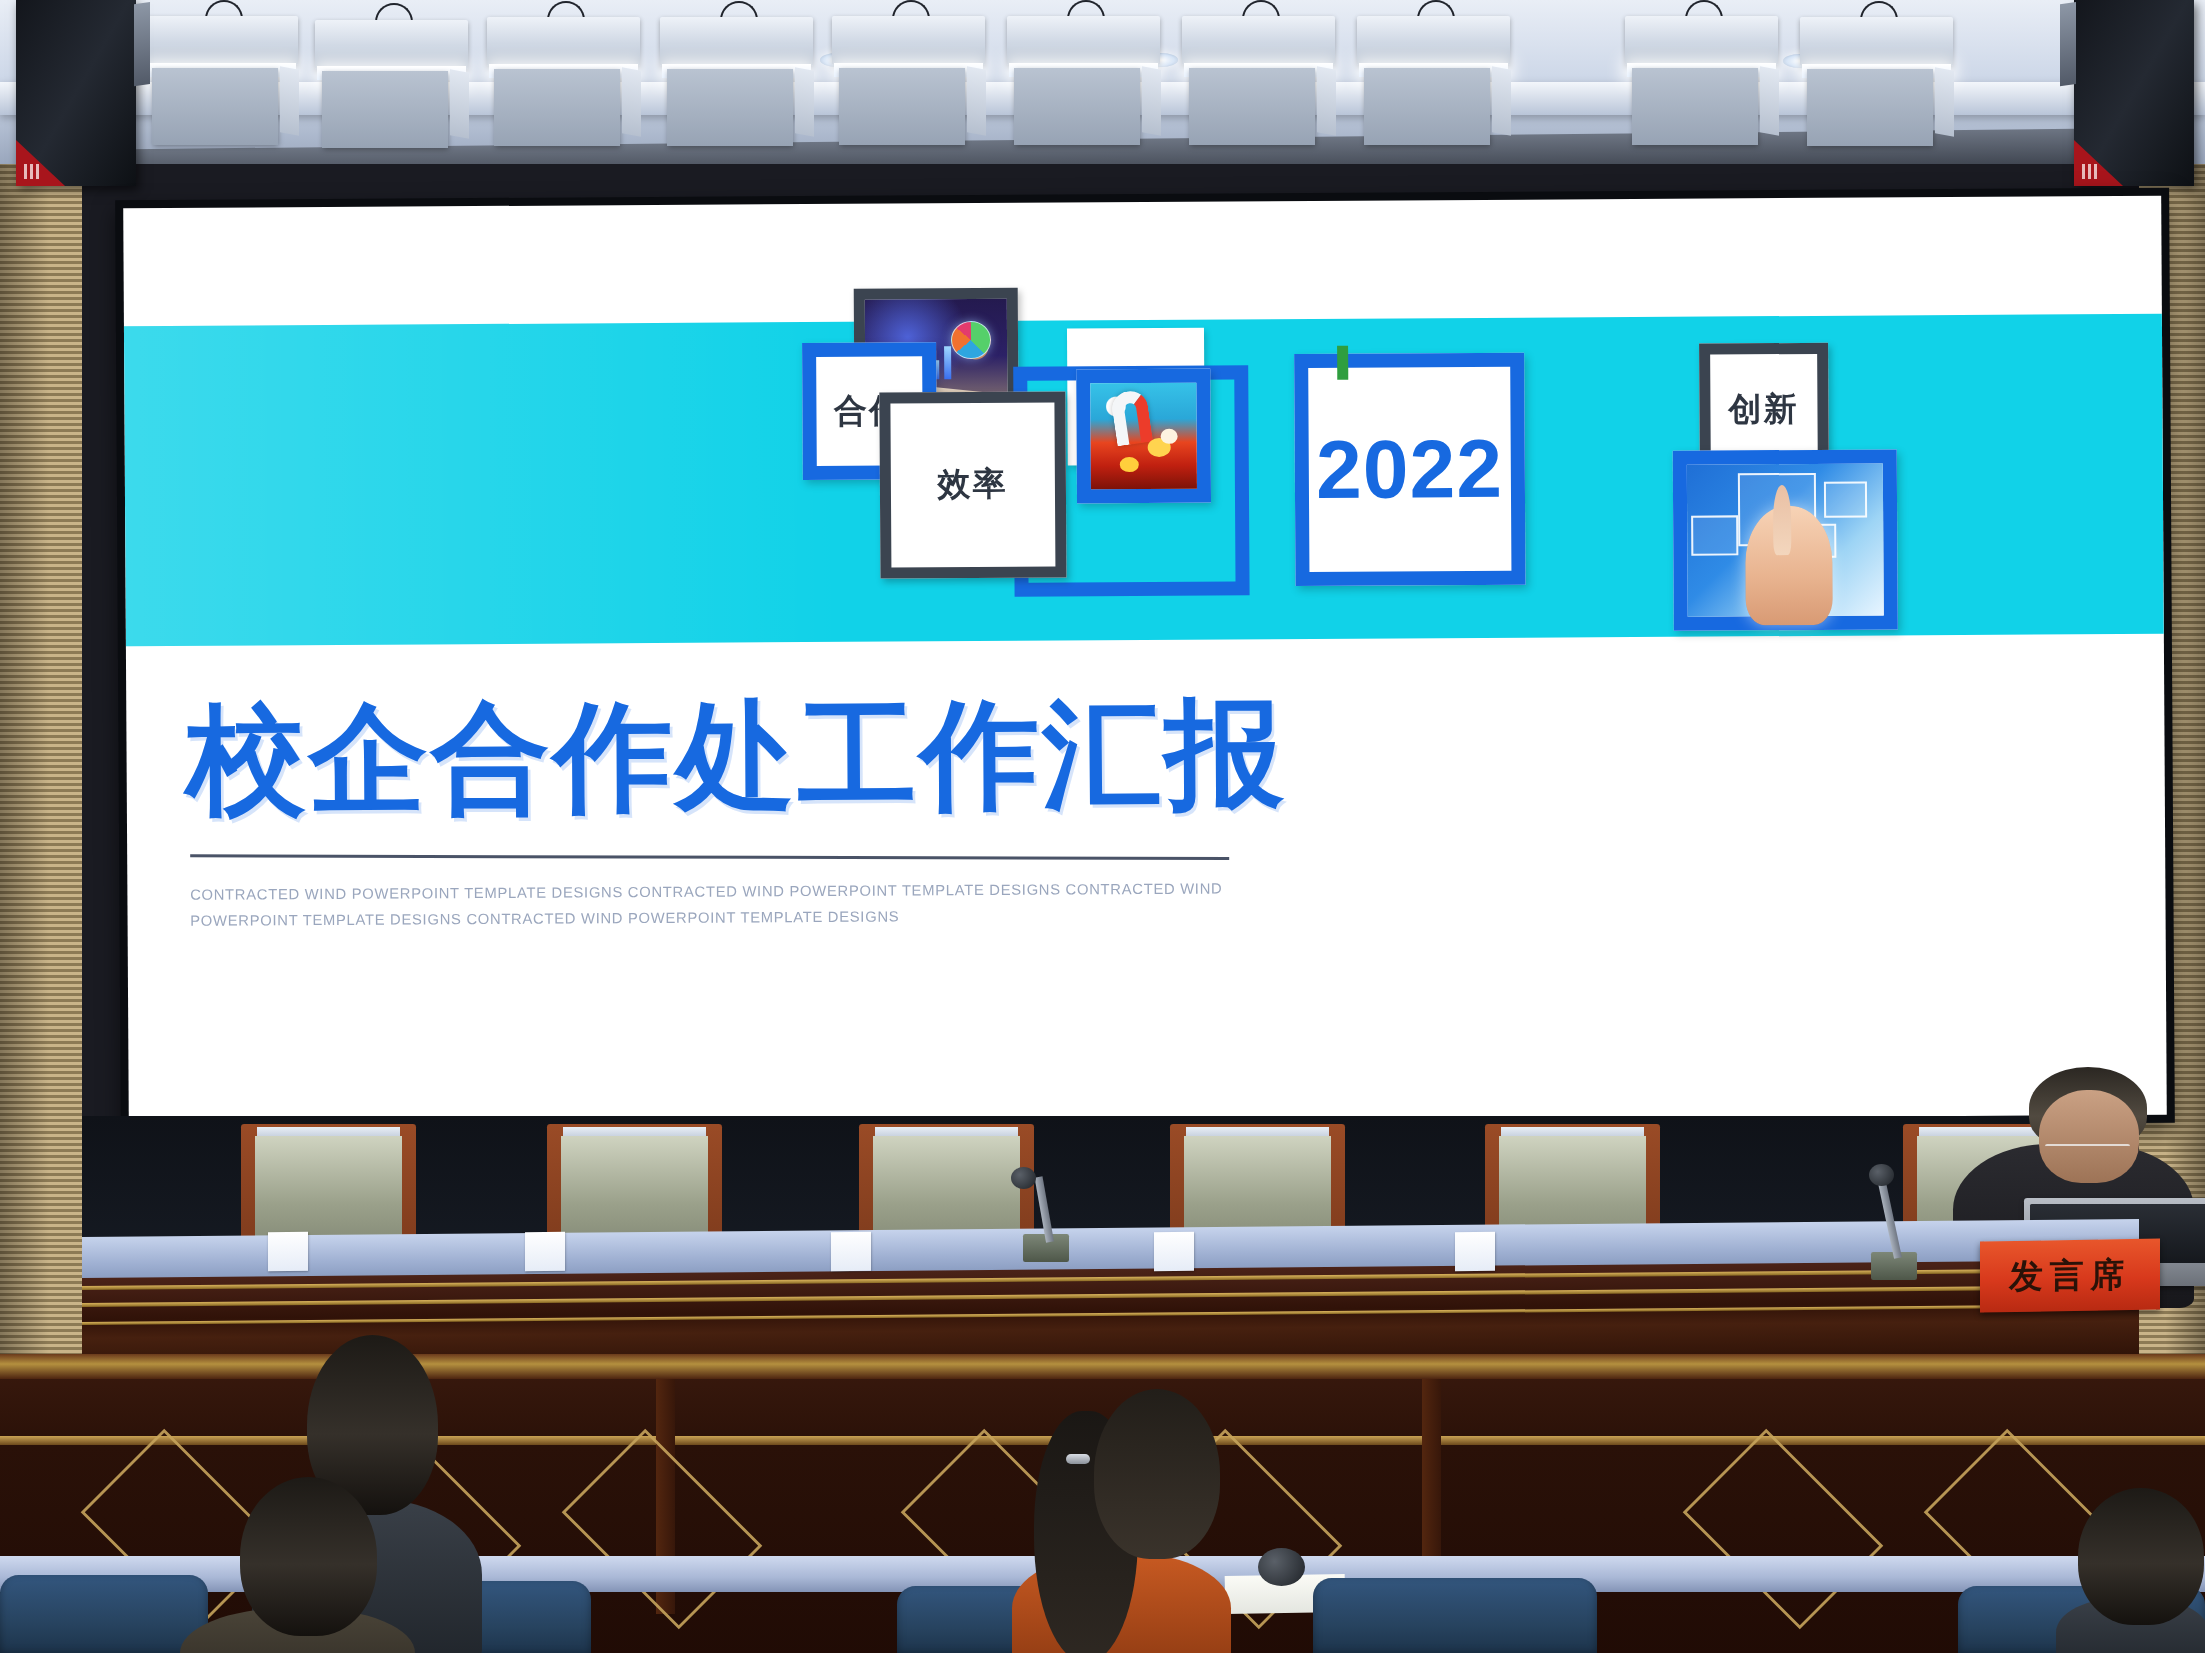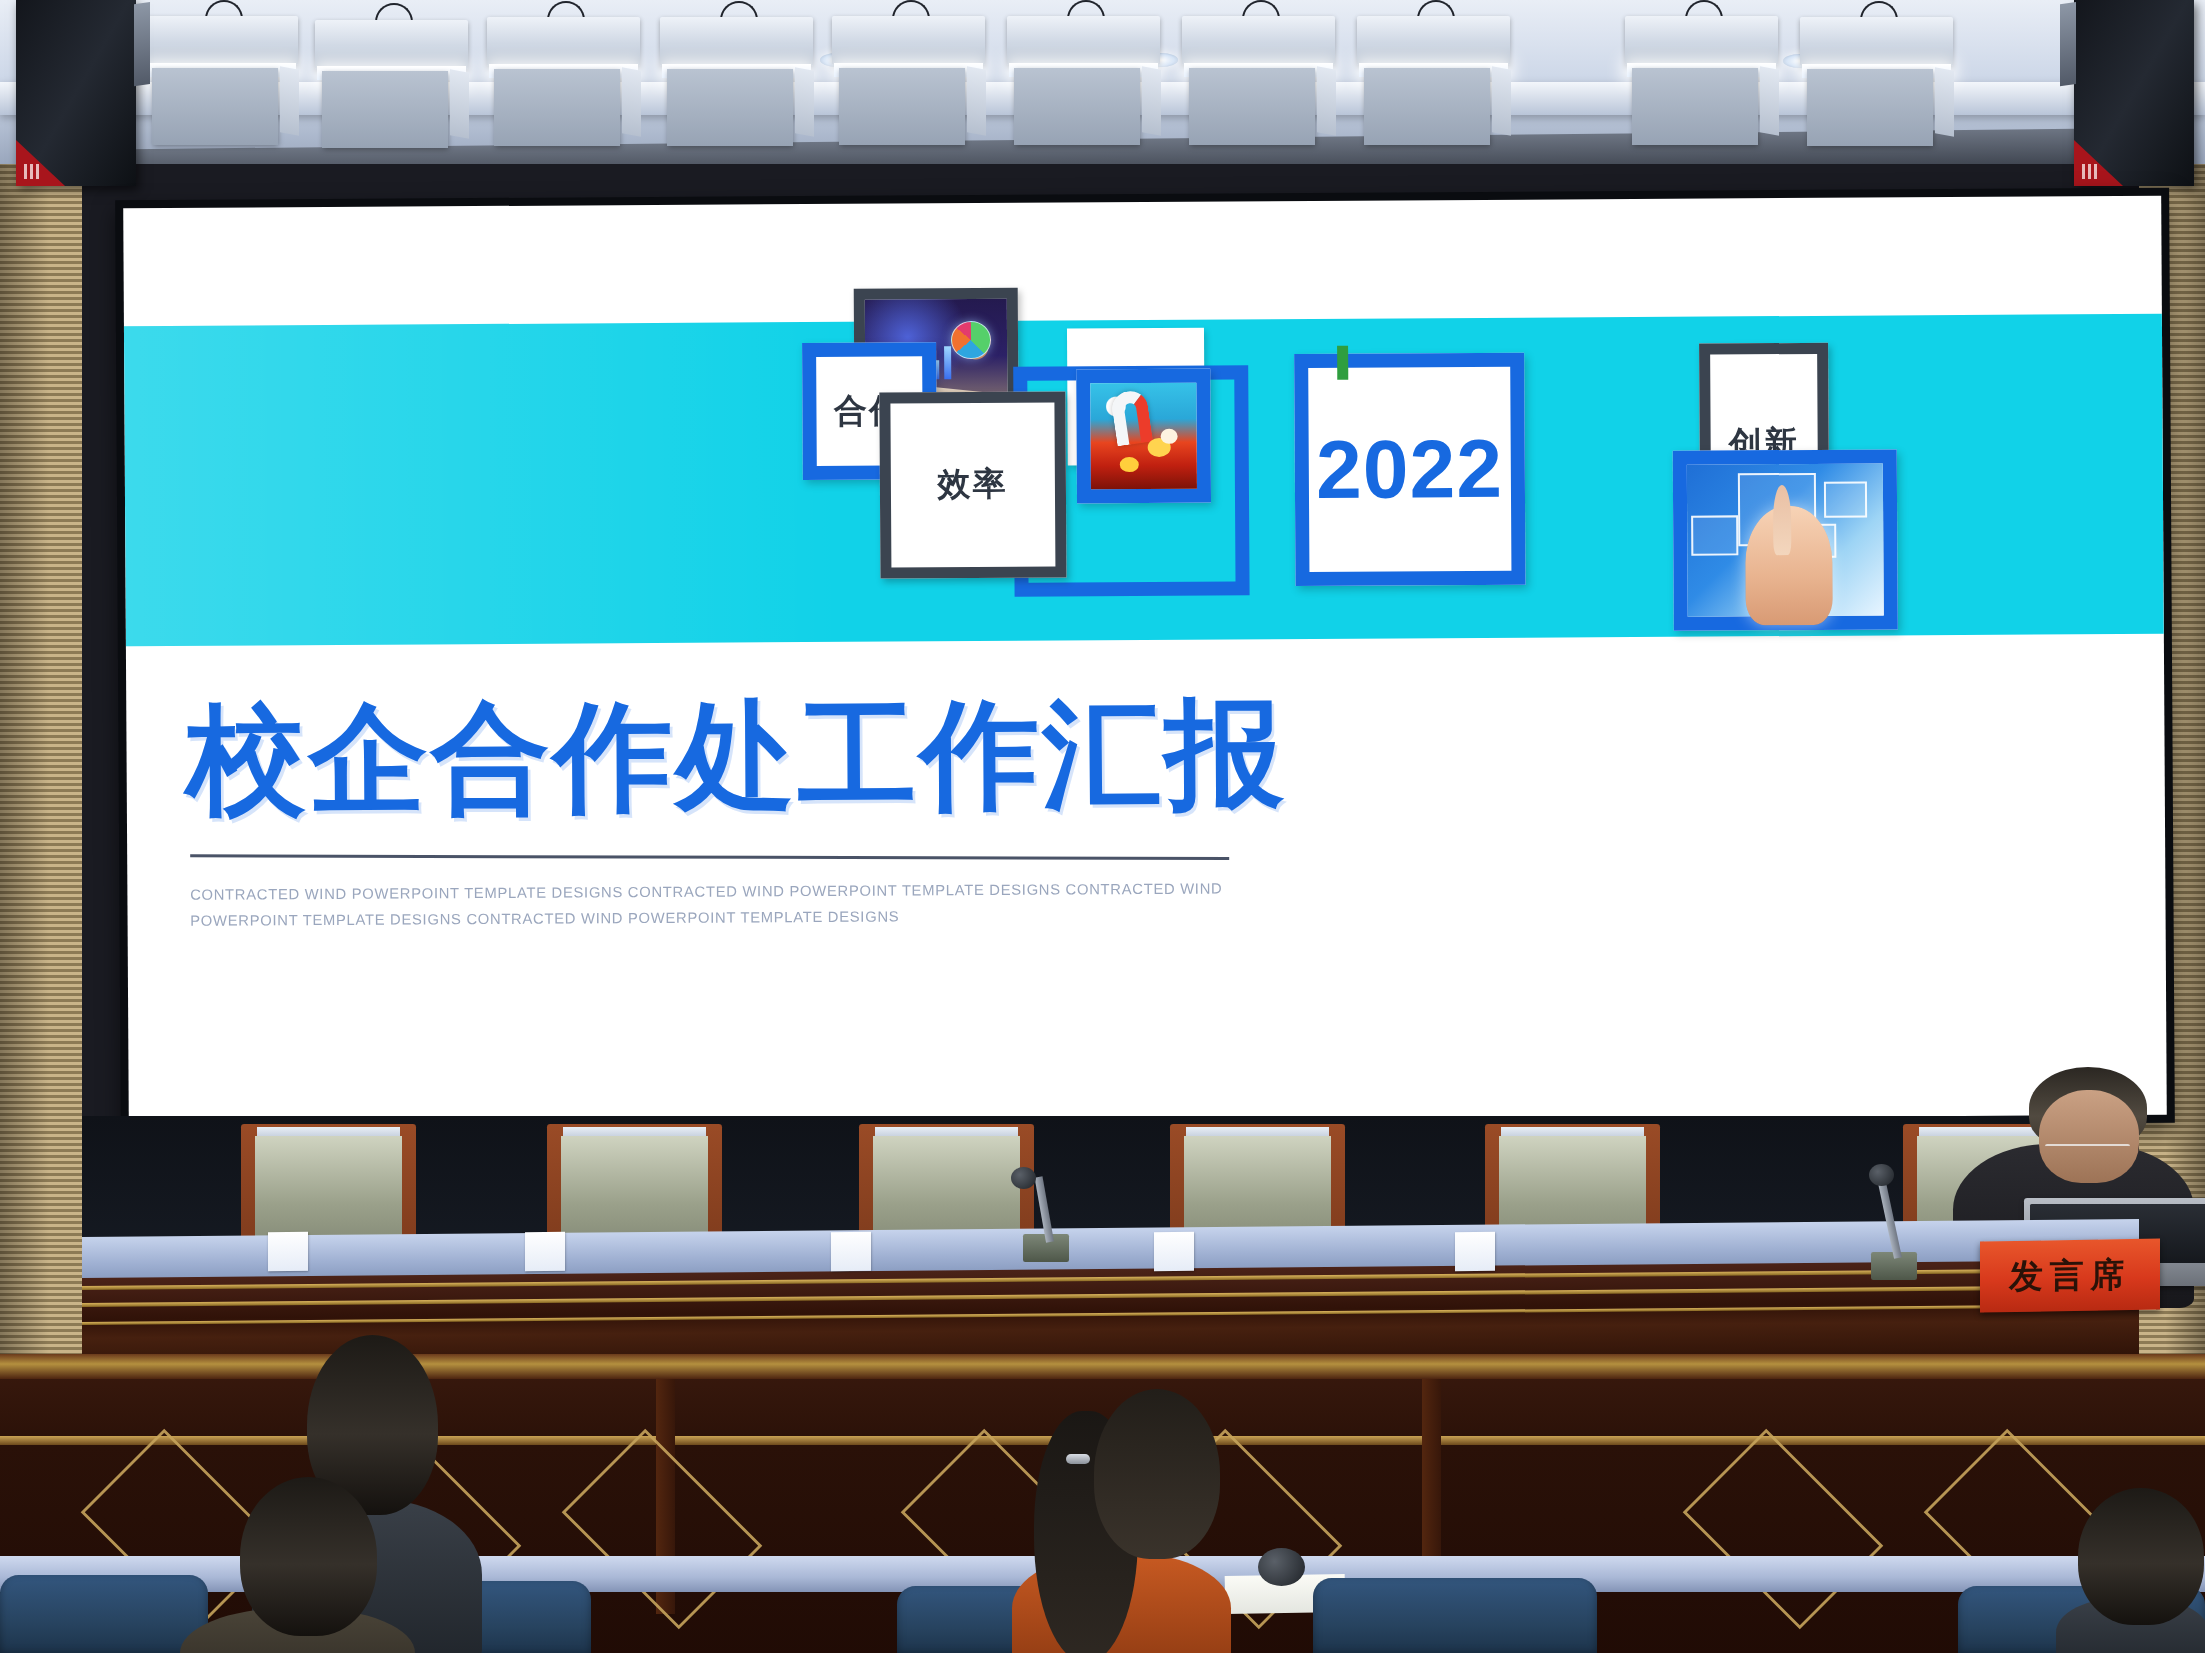--- a/index.html
+++ b/index.html
@@ -518,21 +518,21 @@
           <div class="blob2"></div>
           <div class="blob3"></div>
         </div>
       </div>
 
       <div class="frm frm-blue year-box" style="left:1170px; top:153px; width:230px; height:232px;">
         <span>2022</span>
       </div>
       <div class="green-tab" style="left:1213px; top:145px;"></div>
 
-      <div class="frm frm-dark frm-label" style="left:1575px; top:145px; width:129px; height:134px;align-items:flex-end;">
+      <div class="frm frm-dark frm-label" style="left:1575px; top:145px; width:129px; height:134px;">
         <span>创新</span>
       </div>
 
       <div class="frm frm-blue" style="left:1548px; top:252px; width:224px; height:180px;">
         <div class="photo photo-touch">
           <div class="ui-rect" style="left:26%; top:6%; width:40%; height:48%;"></div>
           <div class="ui-rect" style="left:70%; top:12%; width:22%; height:24%;"></div>
           <div class="ui-rect" style="left:2%; top:34%; width:24%; height:26%;"></div>
           <div class="ui-rect" style="left:50%; top:40%; width:26%; height:22%;"></div>
           <div class="hand"></div>

